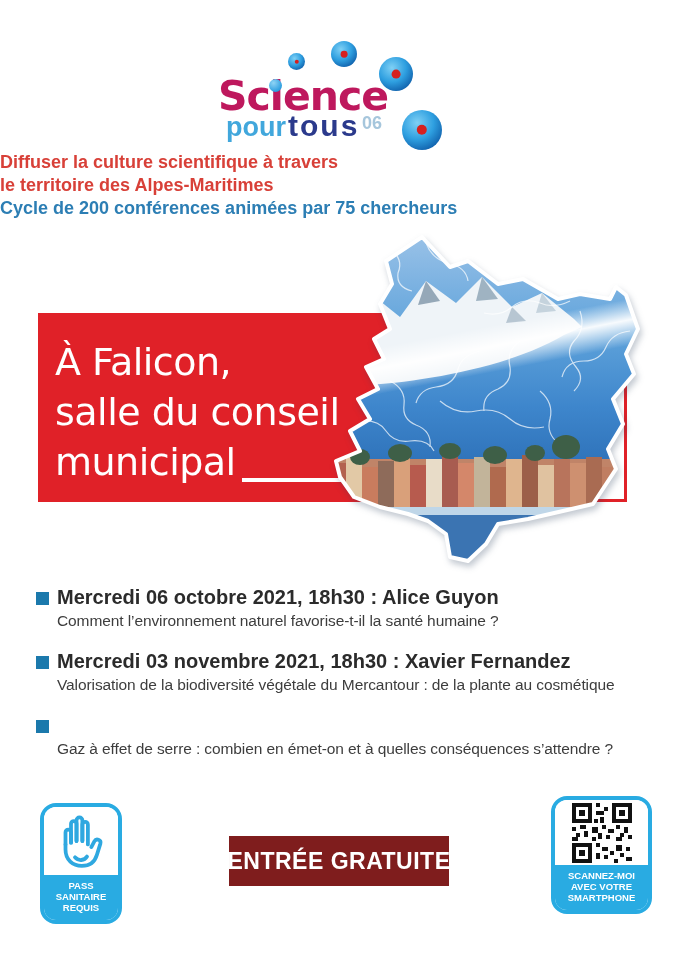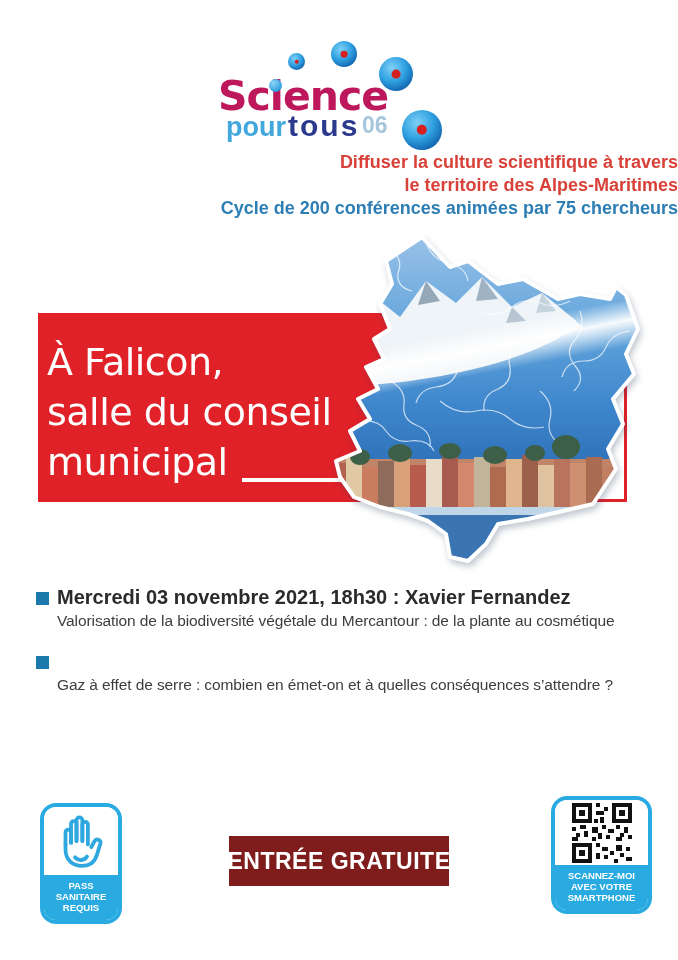--- a/index.html
+++ b/index.html
@@ -21,52 +21,52 @@
   .logo-pour{
     position:absolute;left:226px;top:114px;
     font-size:27px;font-weight:700;color:#41A7DC;line-height:1;
   }
   .logo-tous{
     position:absolute;left:288px;top:111px;
     font-size:30px;font-weight:700;letter-spacing:2px;color:#2B3A8C;line-height:1;
   }
   .logo-06{
     position:absolute;left:362px;top:114px;
-    font-size:23px;font-weight:700;color:#A6C6DC;line-height:1;
+    font-size:18px;font-weight:700;color:#A6C6DC;line-height:1;
   }
   .sphere{
     position:absolute;border-radius:50%;
     background:radial-gradient(circle at 38% 32%,#7fd0f5 0%,#2e9fe0 45%,#0e5ca8 82%,#0a3c72 100%);
   }
   .sphere::after{
     content:"";position:absolute;left:50%;top:50%;
     width:26%;height:26%;transform:translate(-50%,-50%);
     border-radius:50%;background:#D6201F;
   }
   .sphere.s1{left:288px;top:53px;width:17px;height:17px;}
   .sphere.s2{left:331px;top:41px;width:26px;height:26px;}
   .sphere.s3{left:379px;top:57px;width:34px;height:34px;}
   .sphere.s4{left:402px;top:110px;width:40px;height:40px;}
   
-  .tagline{position:absolute;left:0;top:151px;width:678px;text-align:right;
+  .tagline{position:absolute;left:0;top:151px;width:678px;text-align:left;
     font-weight:700;font-size:18px;line-height:23px;}
   .tagline .t-red{color:#D84038;}
   .tagline .t-blue{color:#2C7EB4;}
   
   .outline-box{
     position:absolute;left:38px;top:313px;width:583px;height:183px;
     border:3px solid #E02128;z-index:1;
   }
   .venue-banner{
     position:absolute;left:38px;top:313px;width:392px;height:189px;
     background:#E02128;border-radius:6px;z-index:2;
     color:#ffffff;
     font-family:"DejaVu Sans",sans-serif;
   }
-  .venue-banner .vline{position:absolute;left:9px;white-space:nowrap;
+  .venue-banner .vline{position:absolute;left:17px;white-space:nowrap;
     font-size:38px;line-height:1;letter-spacing:-0.5px;}
   .venue-banner .v1{top:30px;}
   .venue-banner .v2{top:80px;}
   .venue-banner .v3{top:130px;}
   .venue-underline{position:absolute;left:204px;top:165px;width:150px;height:4px;background:#ffffff;}
   
   .map-wrap{position:absolute;left:330px;top:231px;width:314px;height:338px;z-index:3;
     filter:drop-shadow(2px 4px 3px rgba(40,60,90,0.28));}
   
   .events{position:absolute;left:36px;top:585px;width:630px;}
@@ -206,20 +206,24 @@
           <rect x="0" y="276" width="314" height="10" fill="#BFD6E8"></rect>
           <rect x="0" y="284" width="314" height="54" fill="#3B74B2"></rect>
         </g>
       </g>
 
       <path d="M56 30 L92 6 L120 36 L138 30 L168 53 L193 48 L228 68 L250 63 L280 68 L286 56 L296 64 L308 98 L296 123 L304 143 L283 168 L293 193 L278 218 L286 238 L263 273 L233 280 L198 288 L168 293 L156 313 L138 330 L120 326 L116 303 L98 290 L78 283 L50 276 L24 266 L10 246 L6 230 L30 220 L20 200 L40 188 L28 168 L48 158 L36 136 L54 128 L44 108 L60 98 L50 73 L62 53 Z" fill="none" stroke="#FFFFFF" stroke-width="4" stroke-linejoin="round"></path>
     </svg>
   </div>
 
   <div class="events">
+    <div class="event">
+      <div class="event-title"><span class="bullet"></span><span>Mercredi 06 octobre 2021, 18h30 : Alice Guyon</span></div>
+      <div class="event-desc">Comment l’environnement naturel favorise-t-il la santé humaine ?</div>
+    </div>
     <div class="event">
       <div class="event-title"><span class="bullet"></span><span>Mercredi 03 novembre 2021, 18h30 : Xavier Fernandez</span></div>
       <div class="event-desc">Valorisation de la biodiversité végétale du Mercantour : de la plante au cosmétique</div>
     </div>
     <div class="event">
       <div class="event-title"><span class="bullet"></span></div>
       <div class="event-desc">Gaz à effet de serre : combien en émet-on et à quelles conséquences s’attendre ?</div>
     </div>
   </div>
 

